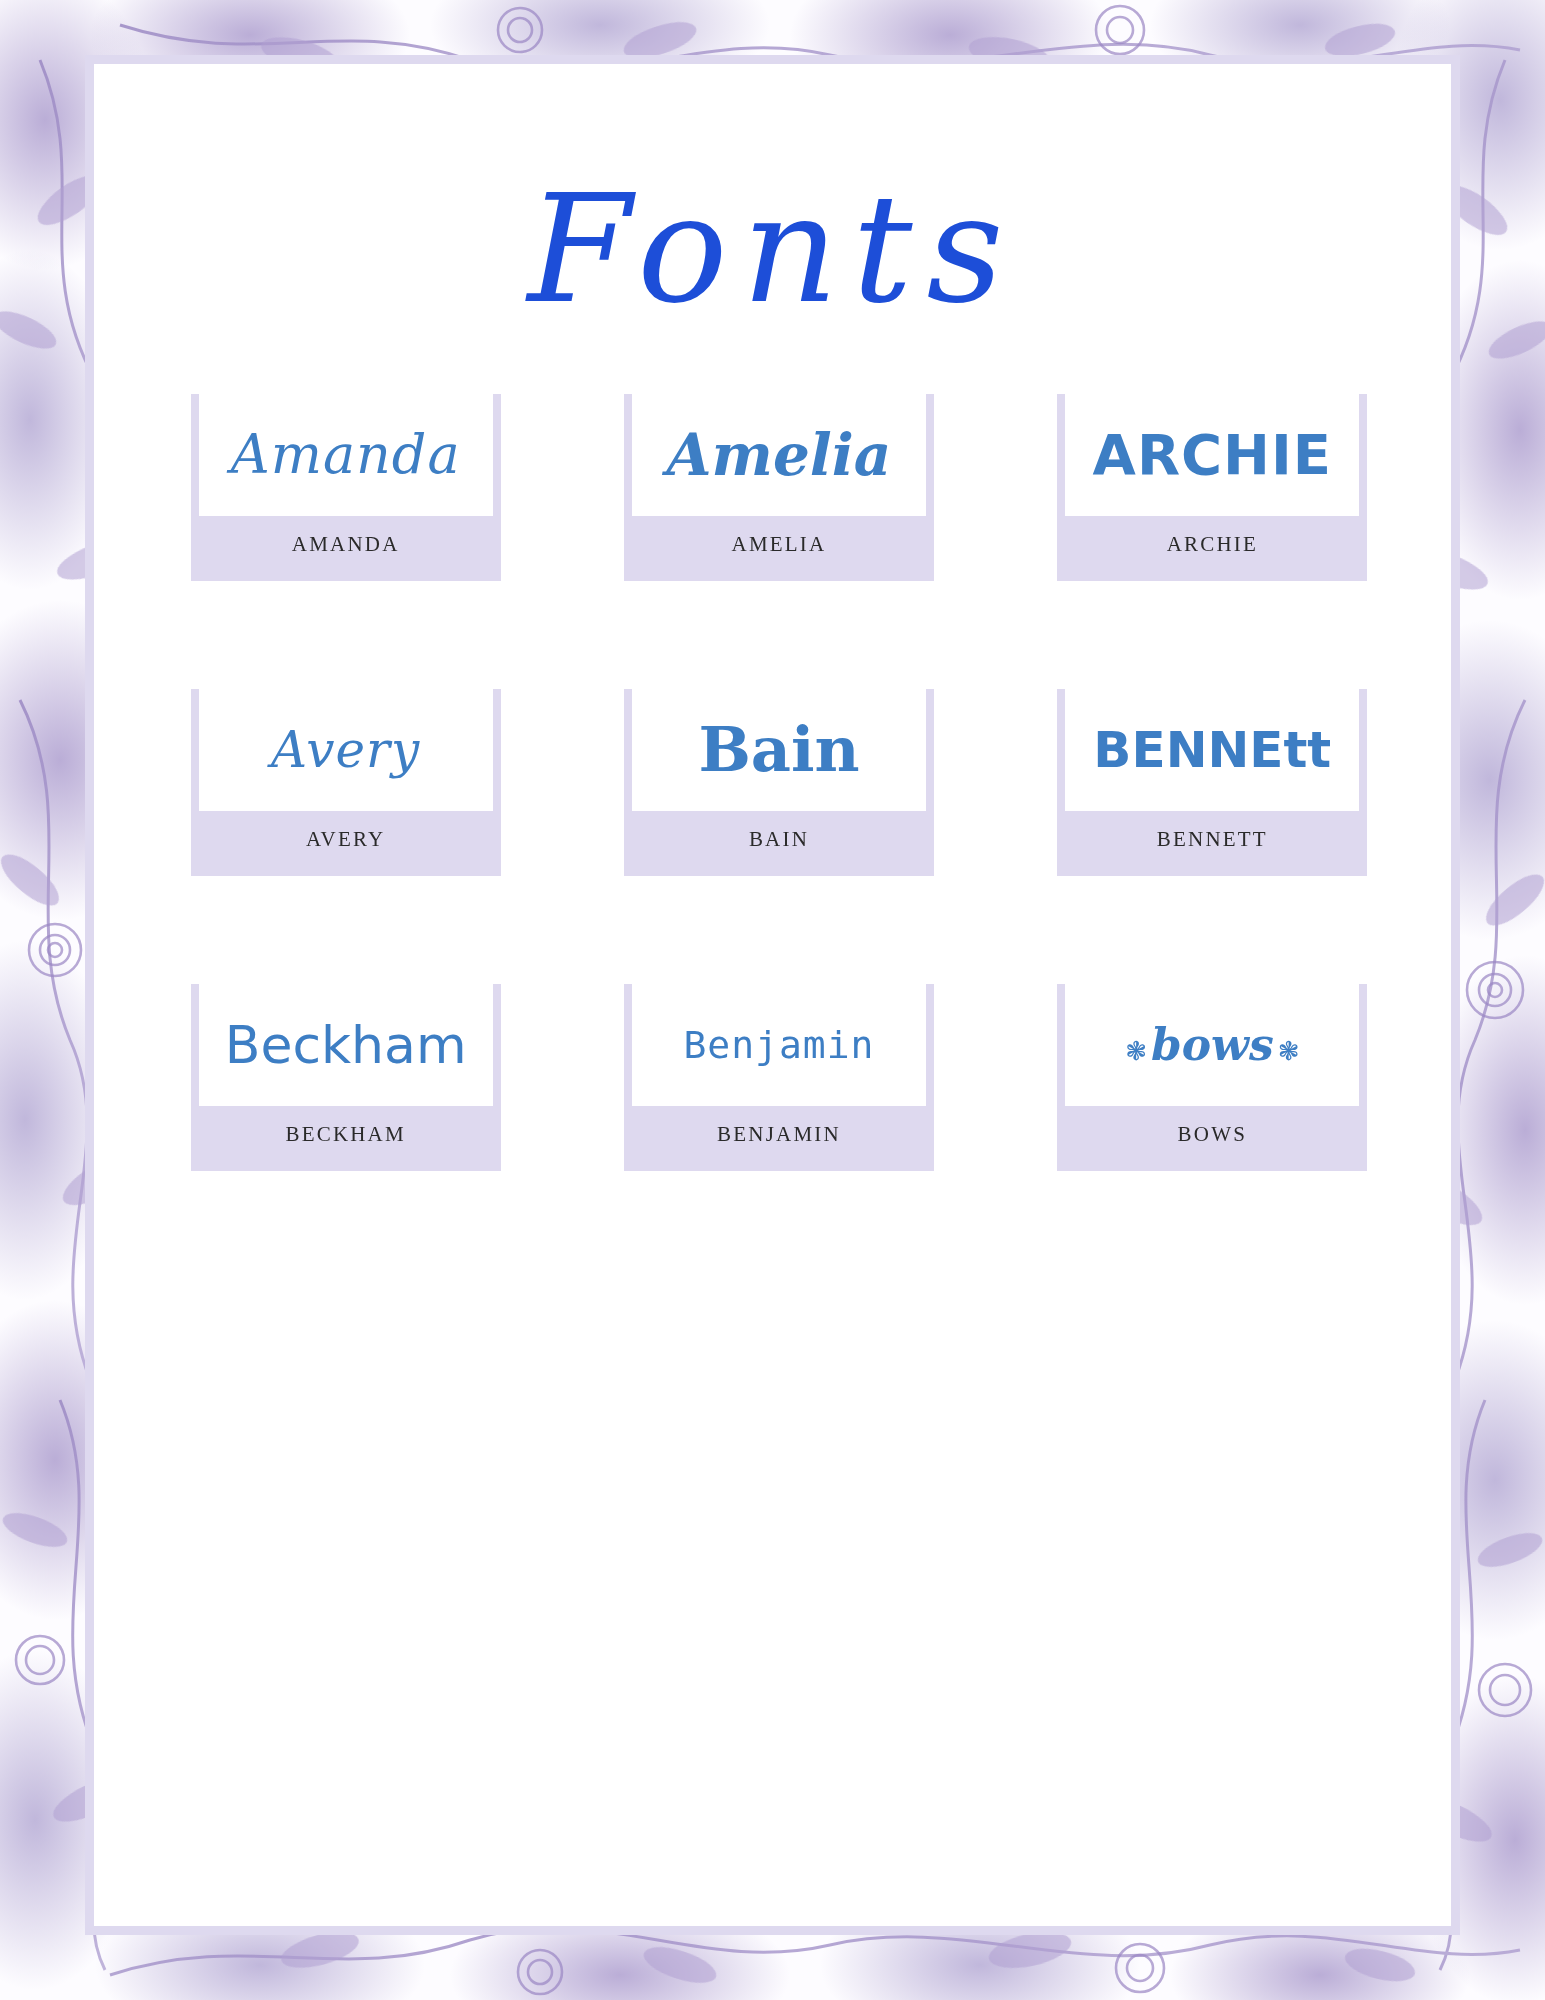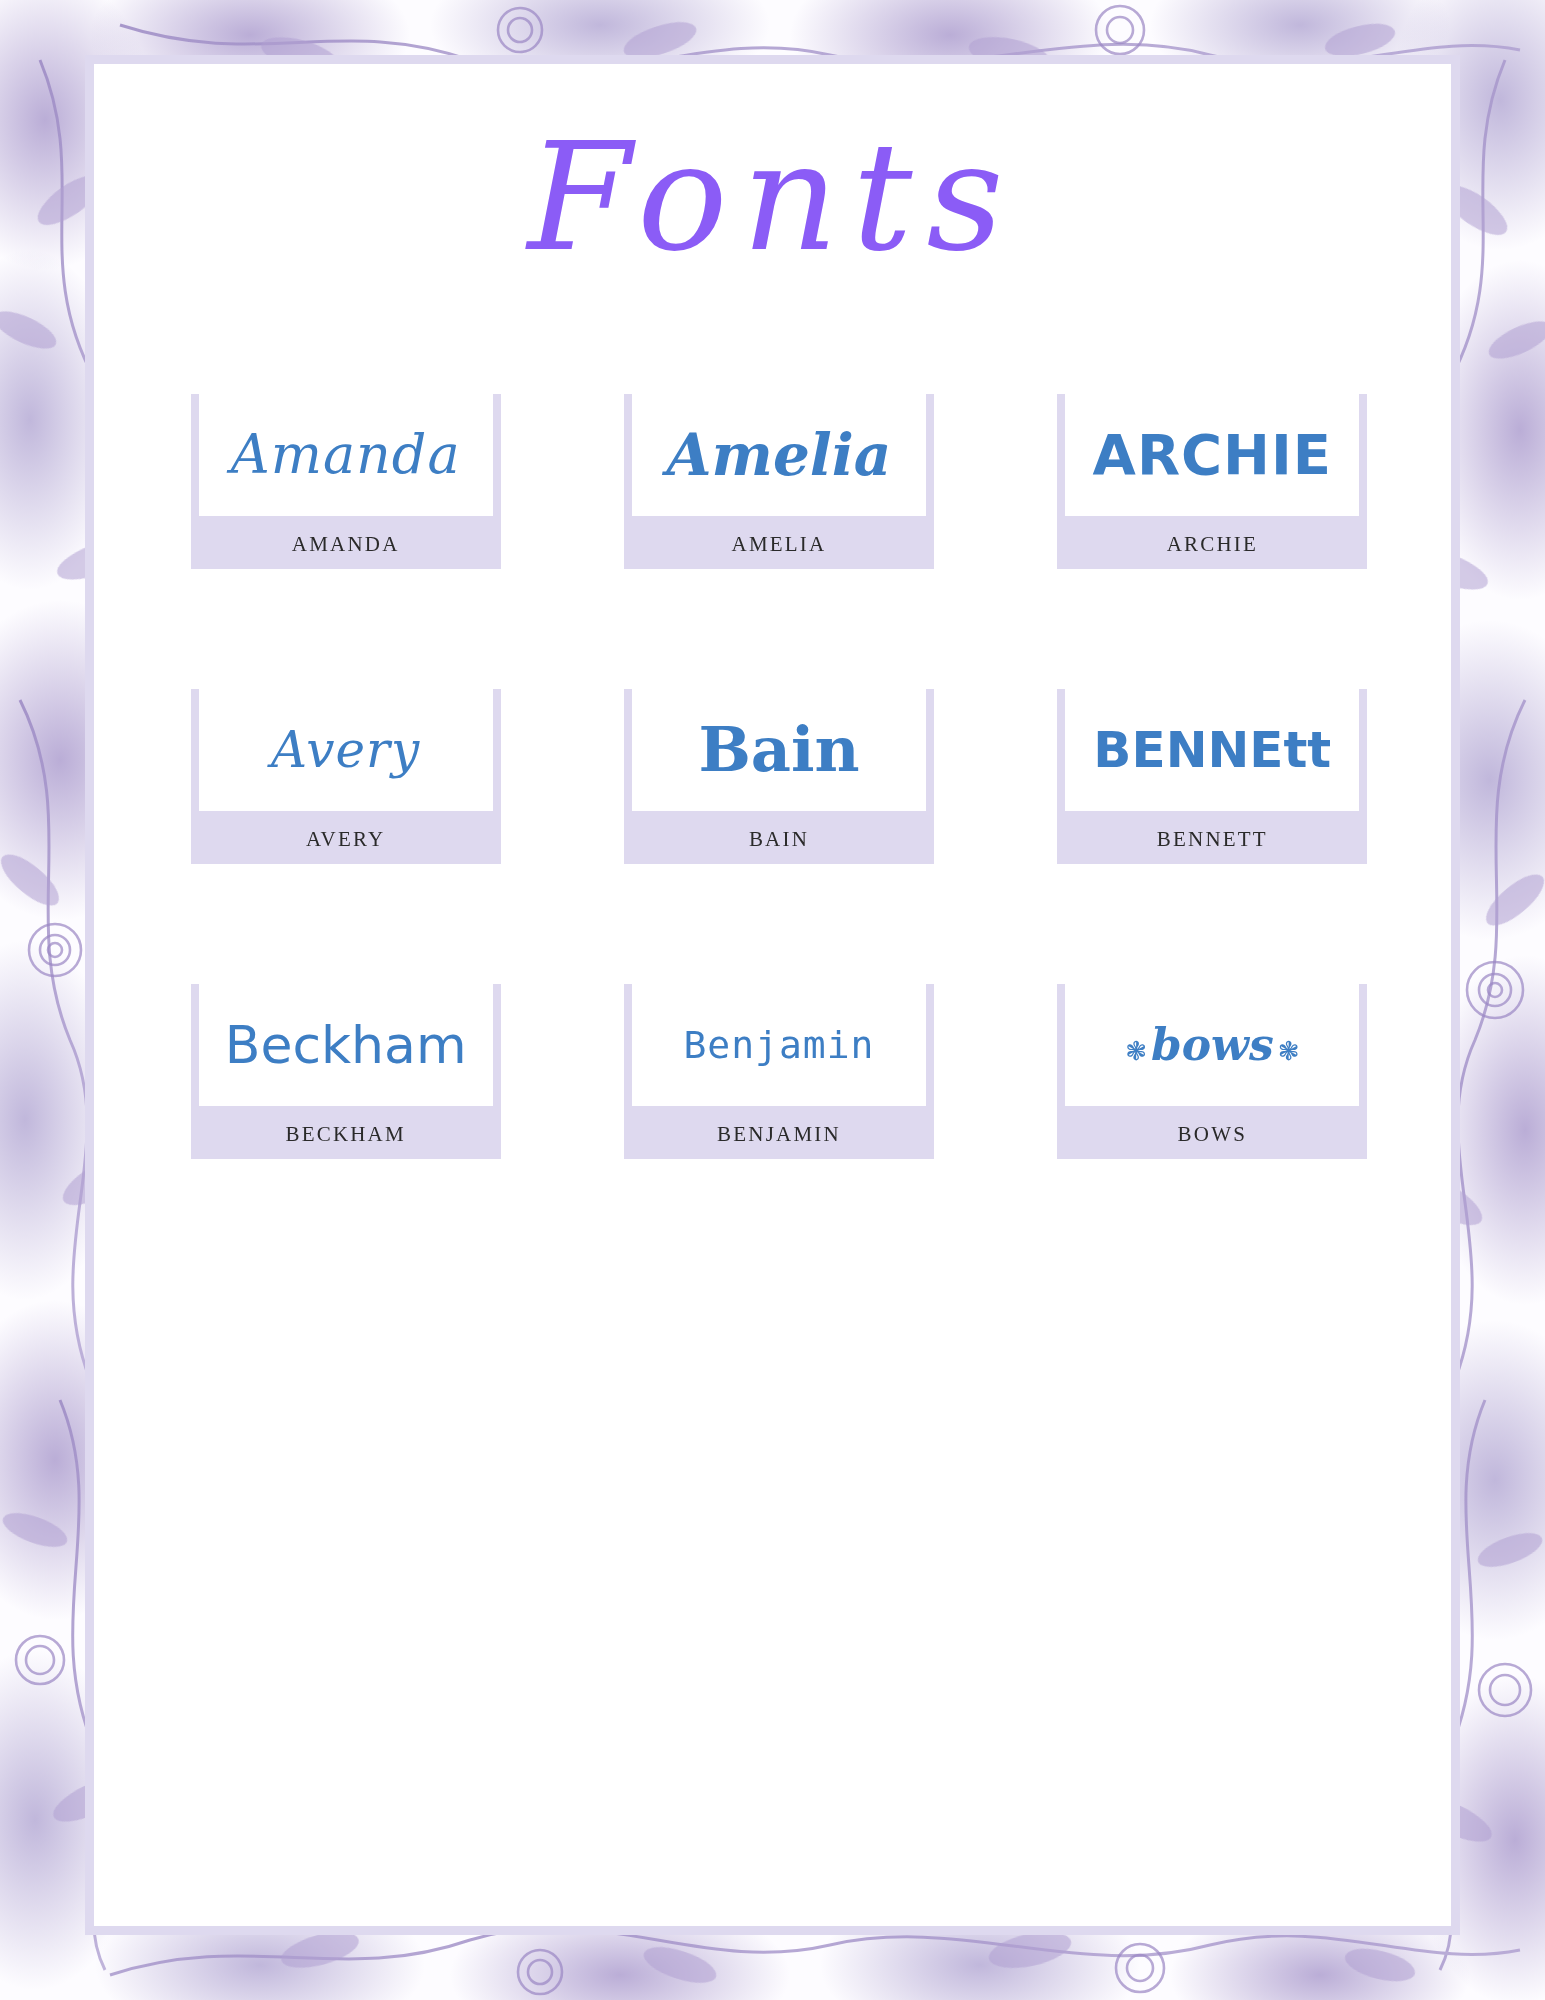--- a/index.html
+++ b/index.html
@@ -37,29 +37,29 @@
     width: 1375px;
     height: 1880px;
     background: #ffffff;
     border: 9px solid #ded9ef;
     box-sizing: border-box;
     z-index: 5;
   }
 
   #title {
     text-align: center;
-    color: #8b5cf6;
+    color: #1d4ed8;
     font-family: "DejaVu Serif", serif;
     font-style: italic;
     font-weight: 400;
     font-size: 150px;
     letter-spacing: 14px;
     line-height: 1;
     margin: 0;
-    padding-top: 58px;
+    padding-top: 110px;
     user-select: none;
   }
 
   #grid {
     position: absolute;
     left: 35px;
     top: 330px;
     width: 1300px;
     display: grid;
     grid-template-columns: repeat(3, 1fr);
@@ -71,21 +71,21 @@
   .cell {
     position: relative;
     width: 310px;
     margin: 0 auto;
   }
 
   .swatch {
     position: relative;
     width: 310px;
     background: #ded9ef;
-    padding-bottom: 2px;
+    padding-bottom: 14px;
   }
 
   .preview {
     width: 294px;
     height: 122px;
     margin: 0 auto;
     background: #ffffff;
     display: flex;
     align-items: center;
     justify-content: center;

